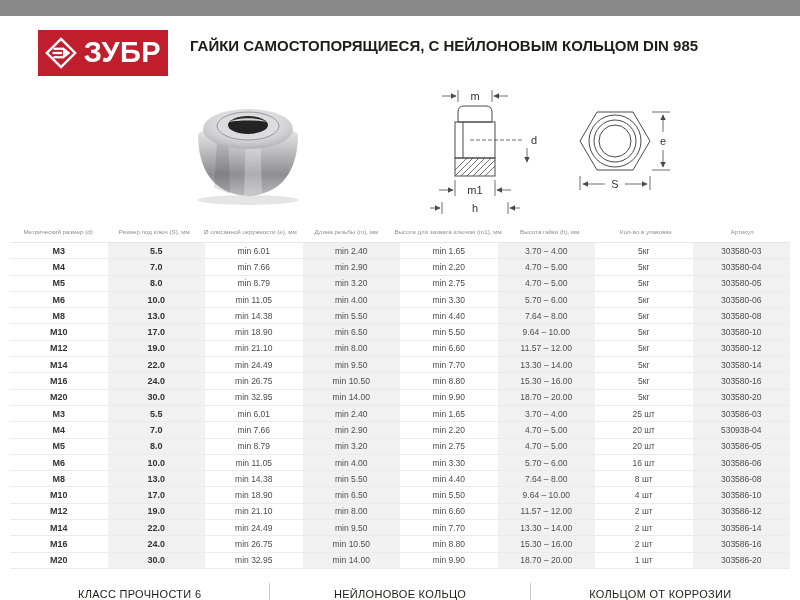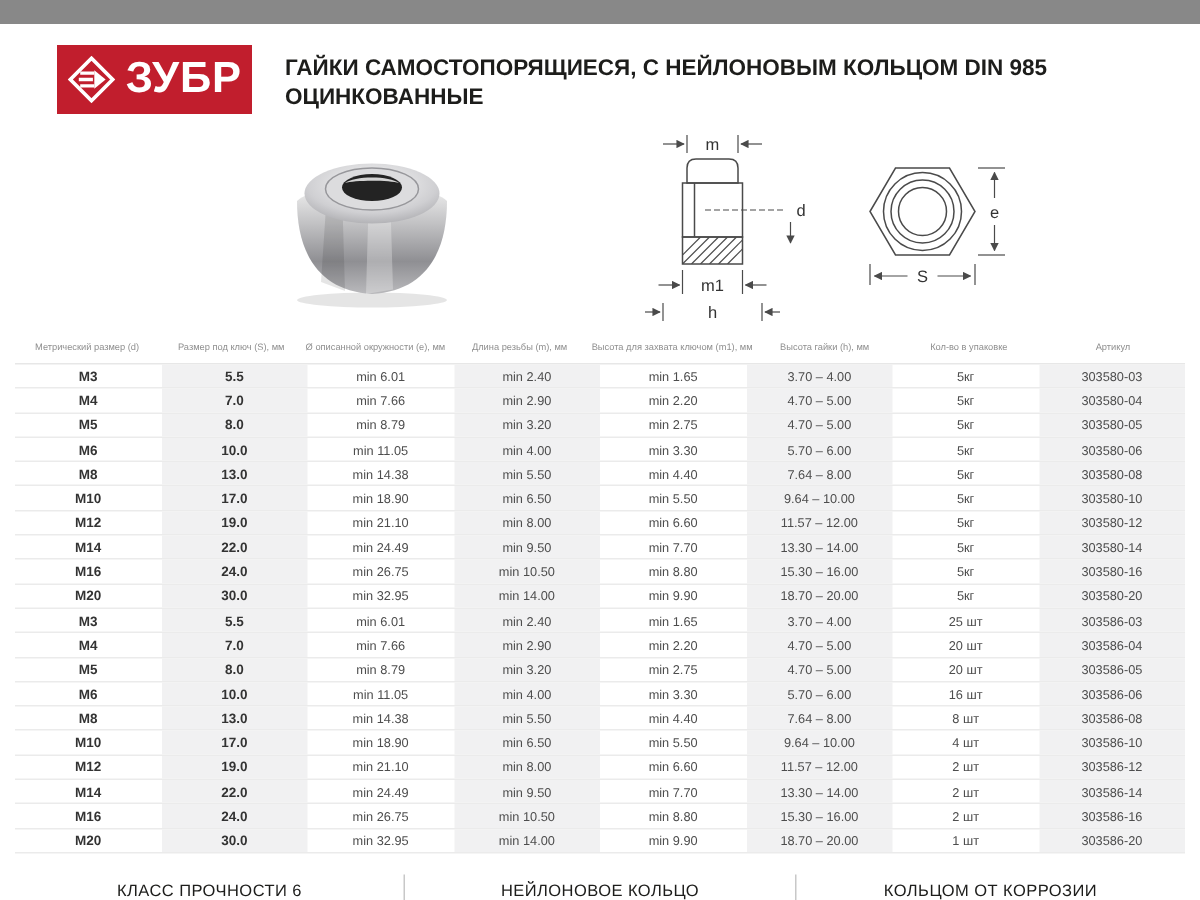--- a/index.html
+++ b/index.html
@@ -49,21 +49,20 @@
       <line x1="9" y1="12.5" x2="19" y2="12.5" stroke="#ffffff" stroke-width="2.4"></line>
       <line x1="8" y1="17" x2="18" y2="17" stroke="#ffffff" stroke-width="2.4"></line>
       <line x1="9" y1="21.5" x2="19" y2="21.5" stroke="#ffffff" stroke-width="2.4"></line>
       <polygon points="19,10.5 27,17 19,23.5" fill="#ffffff"></polygon>
     </svg>
     <span class="logo-text">ЗУБР</span>
   </div>
 
   <div class="title">
     <div>ГАЙКИ САМОСТОПОРЯЩИЕСЯ, С НЕЙЛОНОВЫМ КОЛЬЦОМ DIN 985</div>
-    <div>ОЦИНКОВАННЫЕ</div>
   </div>
 
   <svg class="photo" width="120" height="112" viewBox="0 0 120 112">
     <defs>
       <linearGradient id="metalV" x1="0" y1="0" x2="0" y2="1">
         <stop offset="0" stop-color="#f2f2f2"></stop>
         <stop offset="0.35" stop-color="#c2c2c4"></stop>
         <stop offset="0.7" stop-color="#8f8f93"></stop>
         <stop offset="1" stop-color="#b9b9bc"></stop>
       </linearGradient>
@@ -284,21 +283,21 @@
           <div class="tcell c7">303586-03</div>
         </div>
         <div class="trow">
           <div class="tcell c0">M4</div>
           <div class="tcell c1">7.0</div>
           <div class="tcell c2">min 7.66</div>
           <div class="tcell c3">min 2.90</div>
           <div class="tcell c4">min 2.20</div>
           <div class="tcell c5">4.70 – 5.00</div>
           <div class="tcell c6">20 шт</div>
-          <div class="tcell c7">303586-04</div>
+          <div class="tcell c7">530938-04</div>
         </div>
         <div class="trow">
           <div class="tcell c0">M5</div>
           <div class="tcell c1">8.0</div>
           <div class="tcell c2">min 8.79</div>
           <div class="tcell c3">min 3.20</div>
           <div class="tcell c4">min 2.75</div>
           <div class="tcell c5">4.70 – 5.00</div>
           <div class="tcell c6">20 шт</div>
           <div class="tcell c7">303586-05</div>

